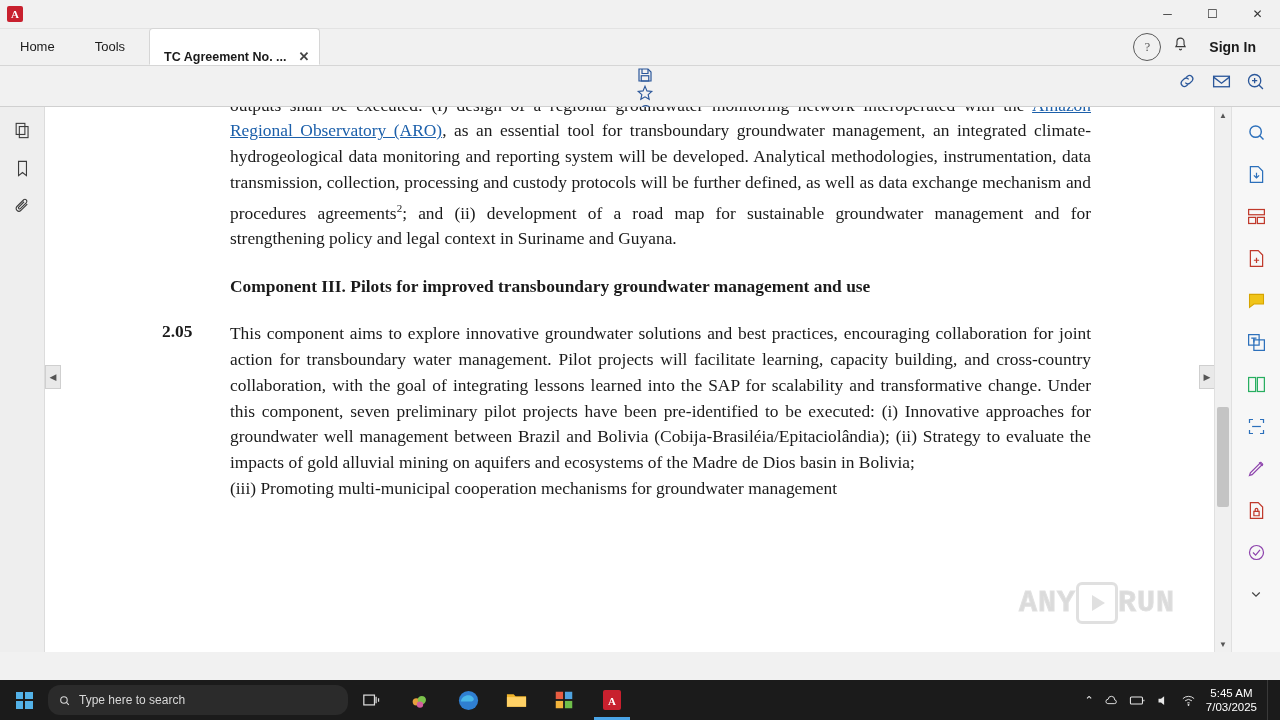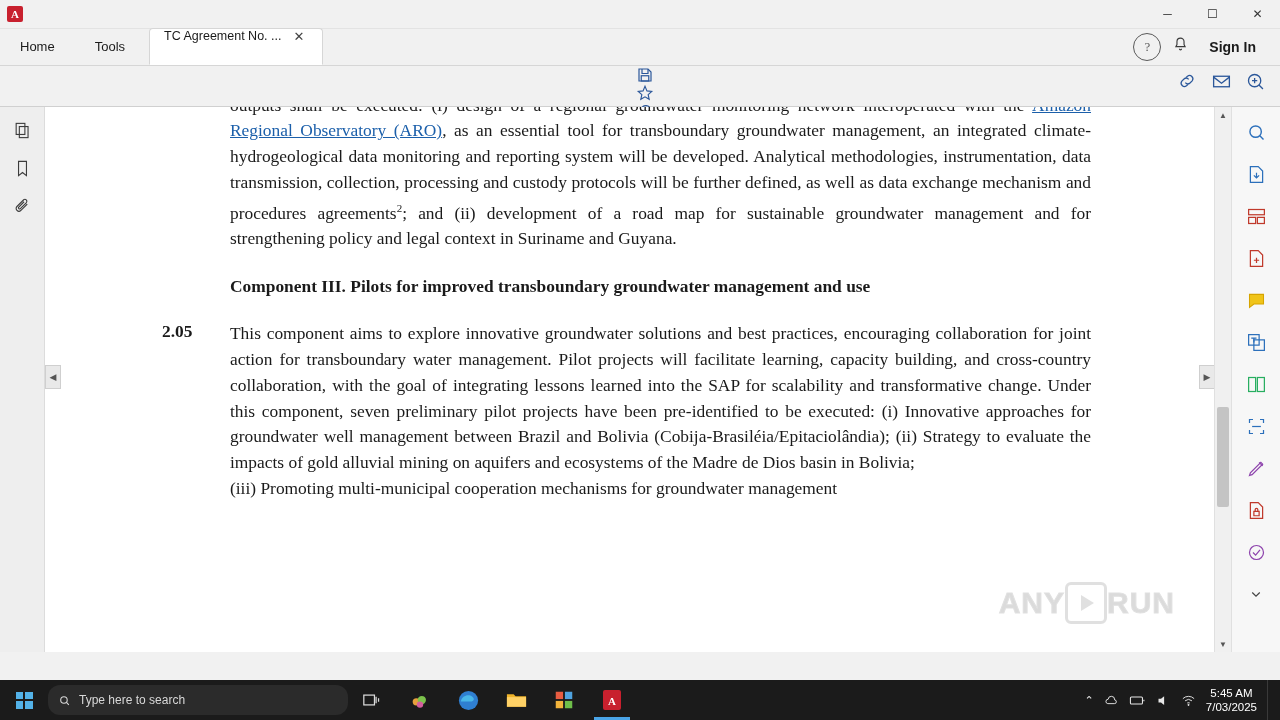--- a/index.html
+++ b/index.html
@@ -71,29 +71,30 @@
   }
   .menu-item {
     padding: 0 20px;
     height: 36px;
     line-height: 36px;
     font-size: 13px;
     color: #1a1a1a;
   }
   .doc-tab {
     display: flex;
-    align-items: flex-start;
+    align-items: flex-end;
     height: 35px;
     background: #ffffff;
     border: 1px solid #d6d6d6;
     border-bottom: 1px solid #ffffff;
     border-radius: 4px 4px 0 0;
-    padding: 0 16px 0 14px;
+    padding: 0 8px 0 14px;
     margin-left: 4px;
     max-width: 180px;
+    font-weight: bold;
   }
   .doc-tab-label {
     font-size: 12.5px;
     color: #1a1a1a;
     white-space: nowrap;
     overflow: hidden;
     text-overflow: ellipsis;
     margin-right: 10px;
   }
   .tab-close {
@@ -314,20 +315,21 @@
 
   
   .watermark {
     position: absolute;
     right: 56px;
     bottom: 28px;
     display: flex;
     align-items: center;
     opacity: 0.30;
     pointer-events: none;
+    font-family: Liberation Mono, monospace;
   }
   .wm-text {
     font-size: 30px;
     font-weight: bold;
     color: #8a8a8a;
     letter-spacing: 1px;
     -webkit-text-stroke: 1px #9a9a9a;
   }
   .wm-play {
     width: 36px; height: 36px;

